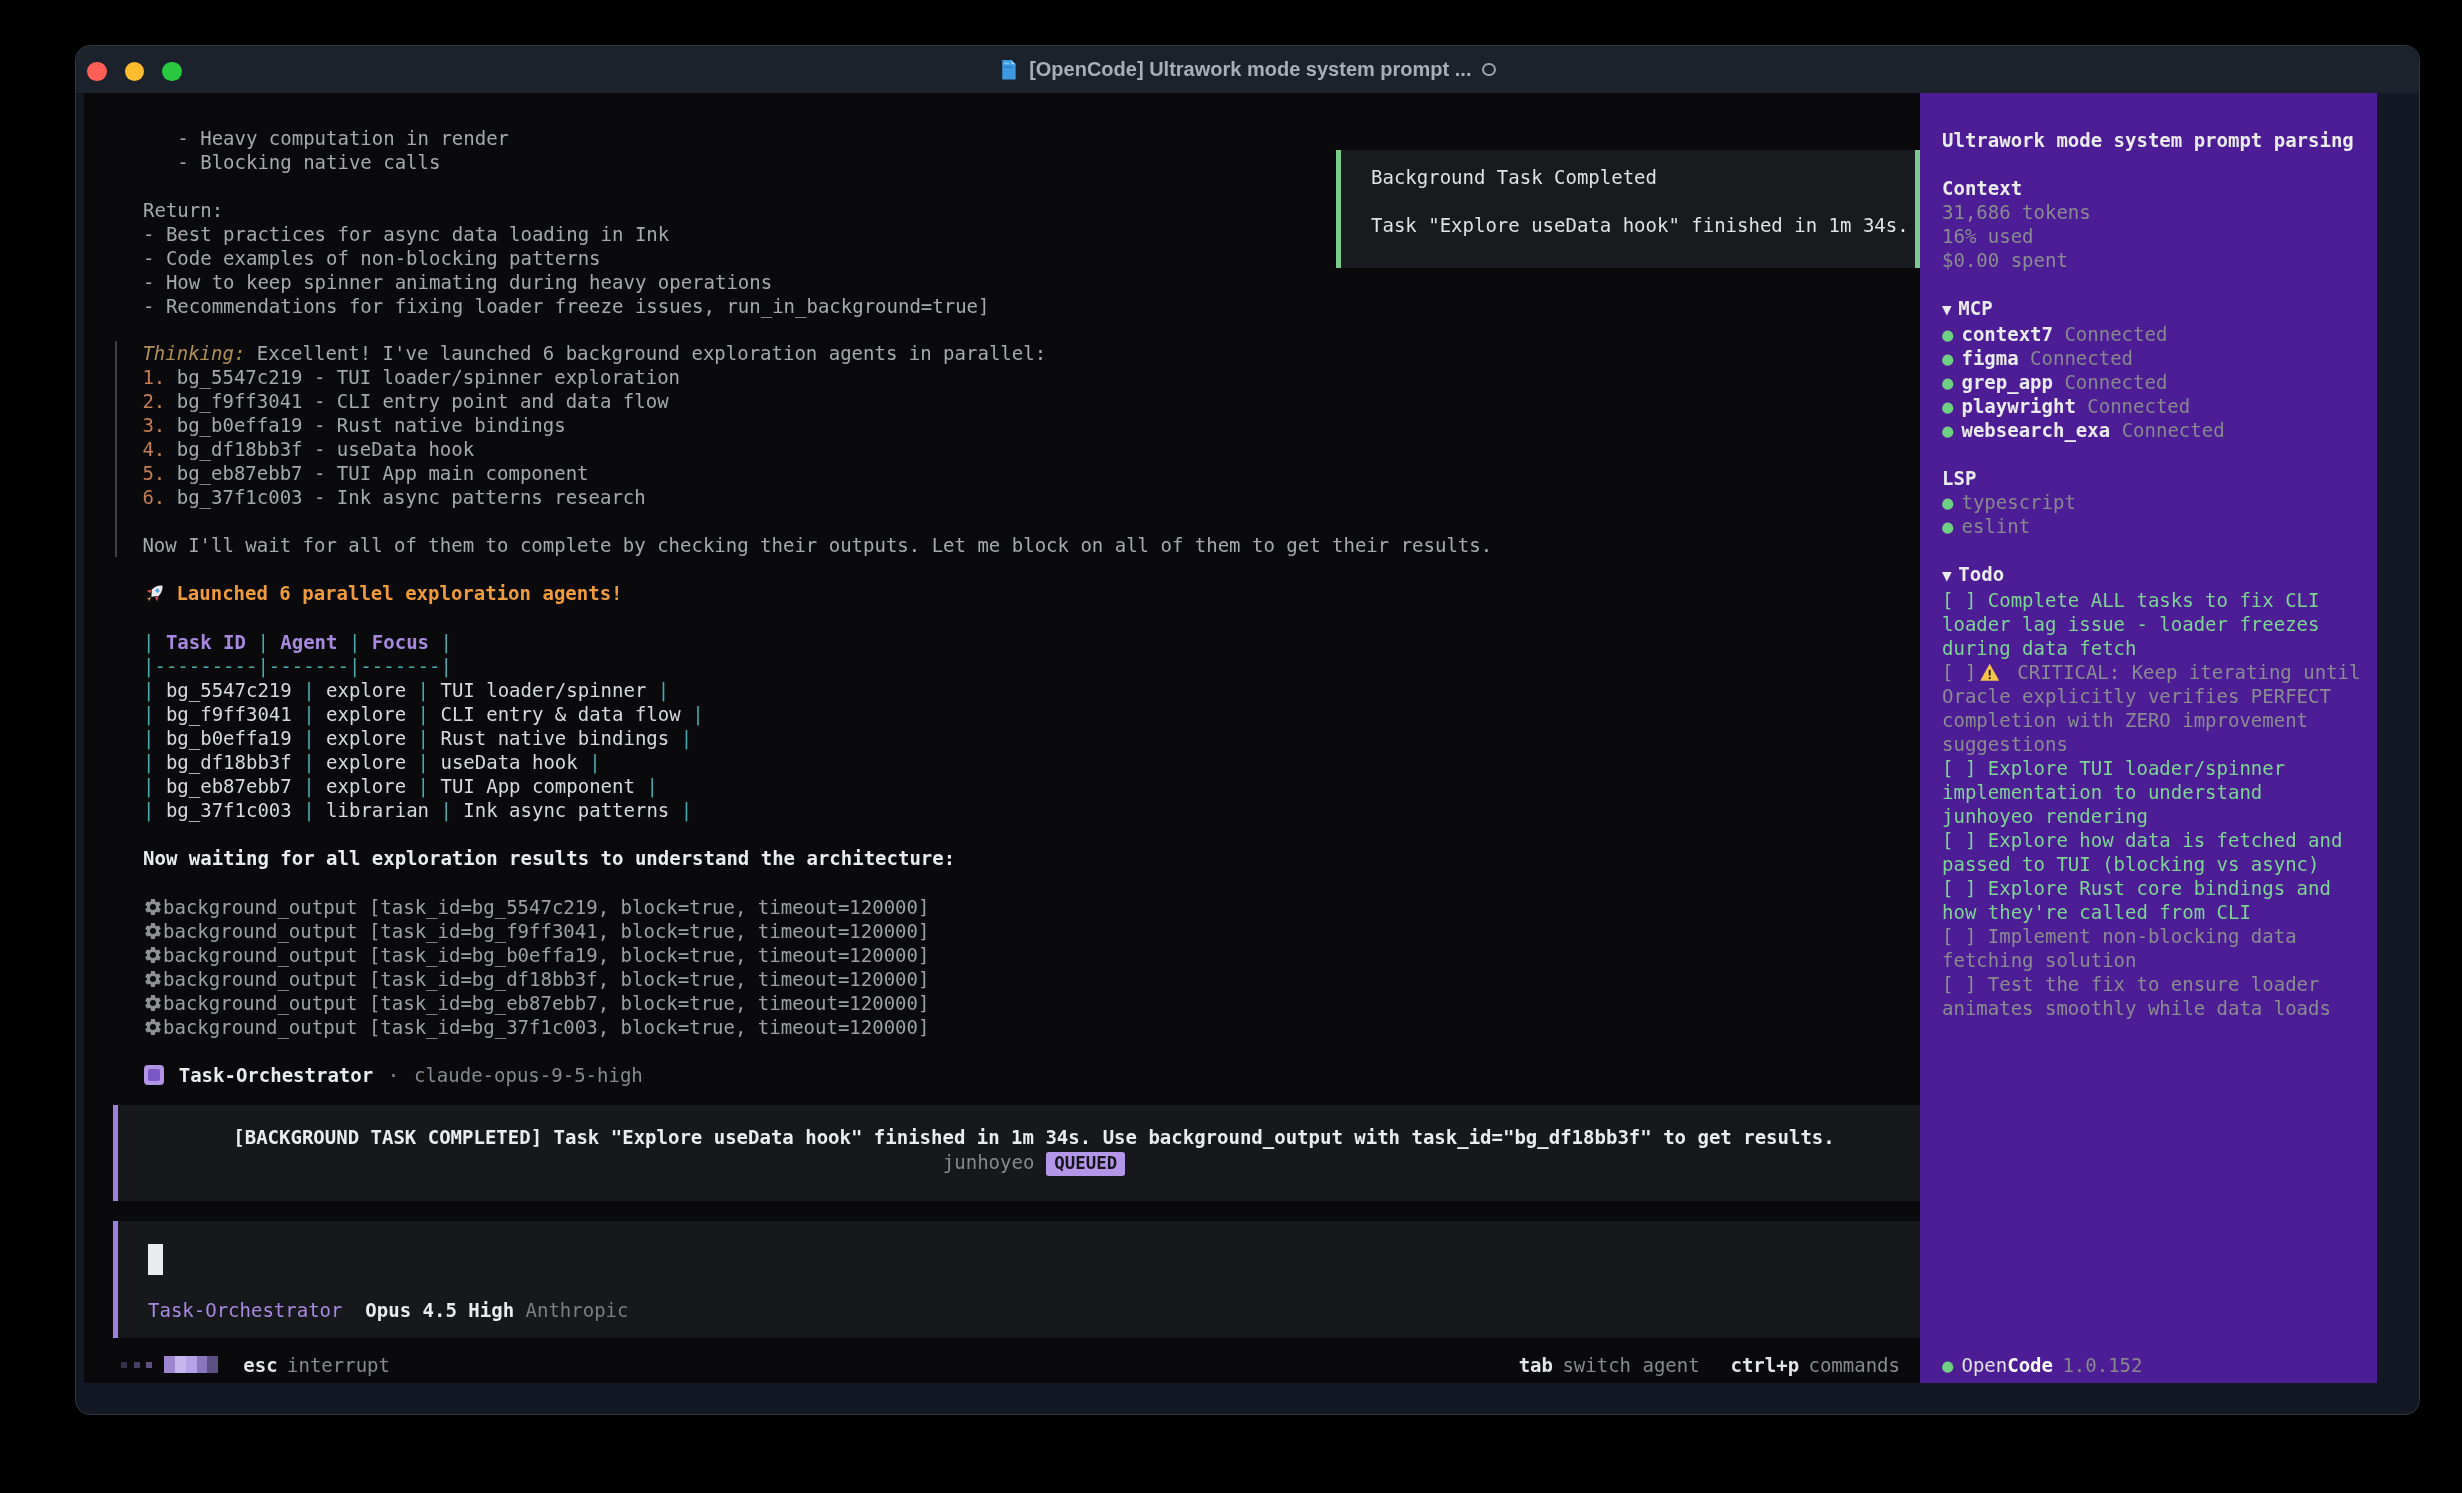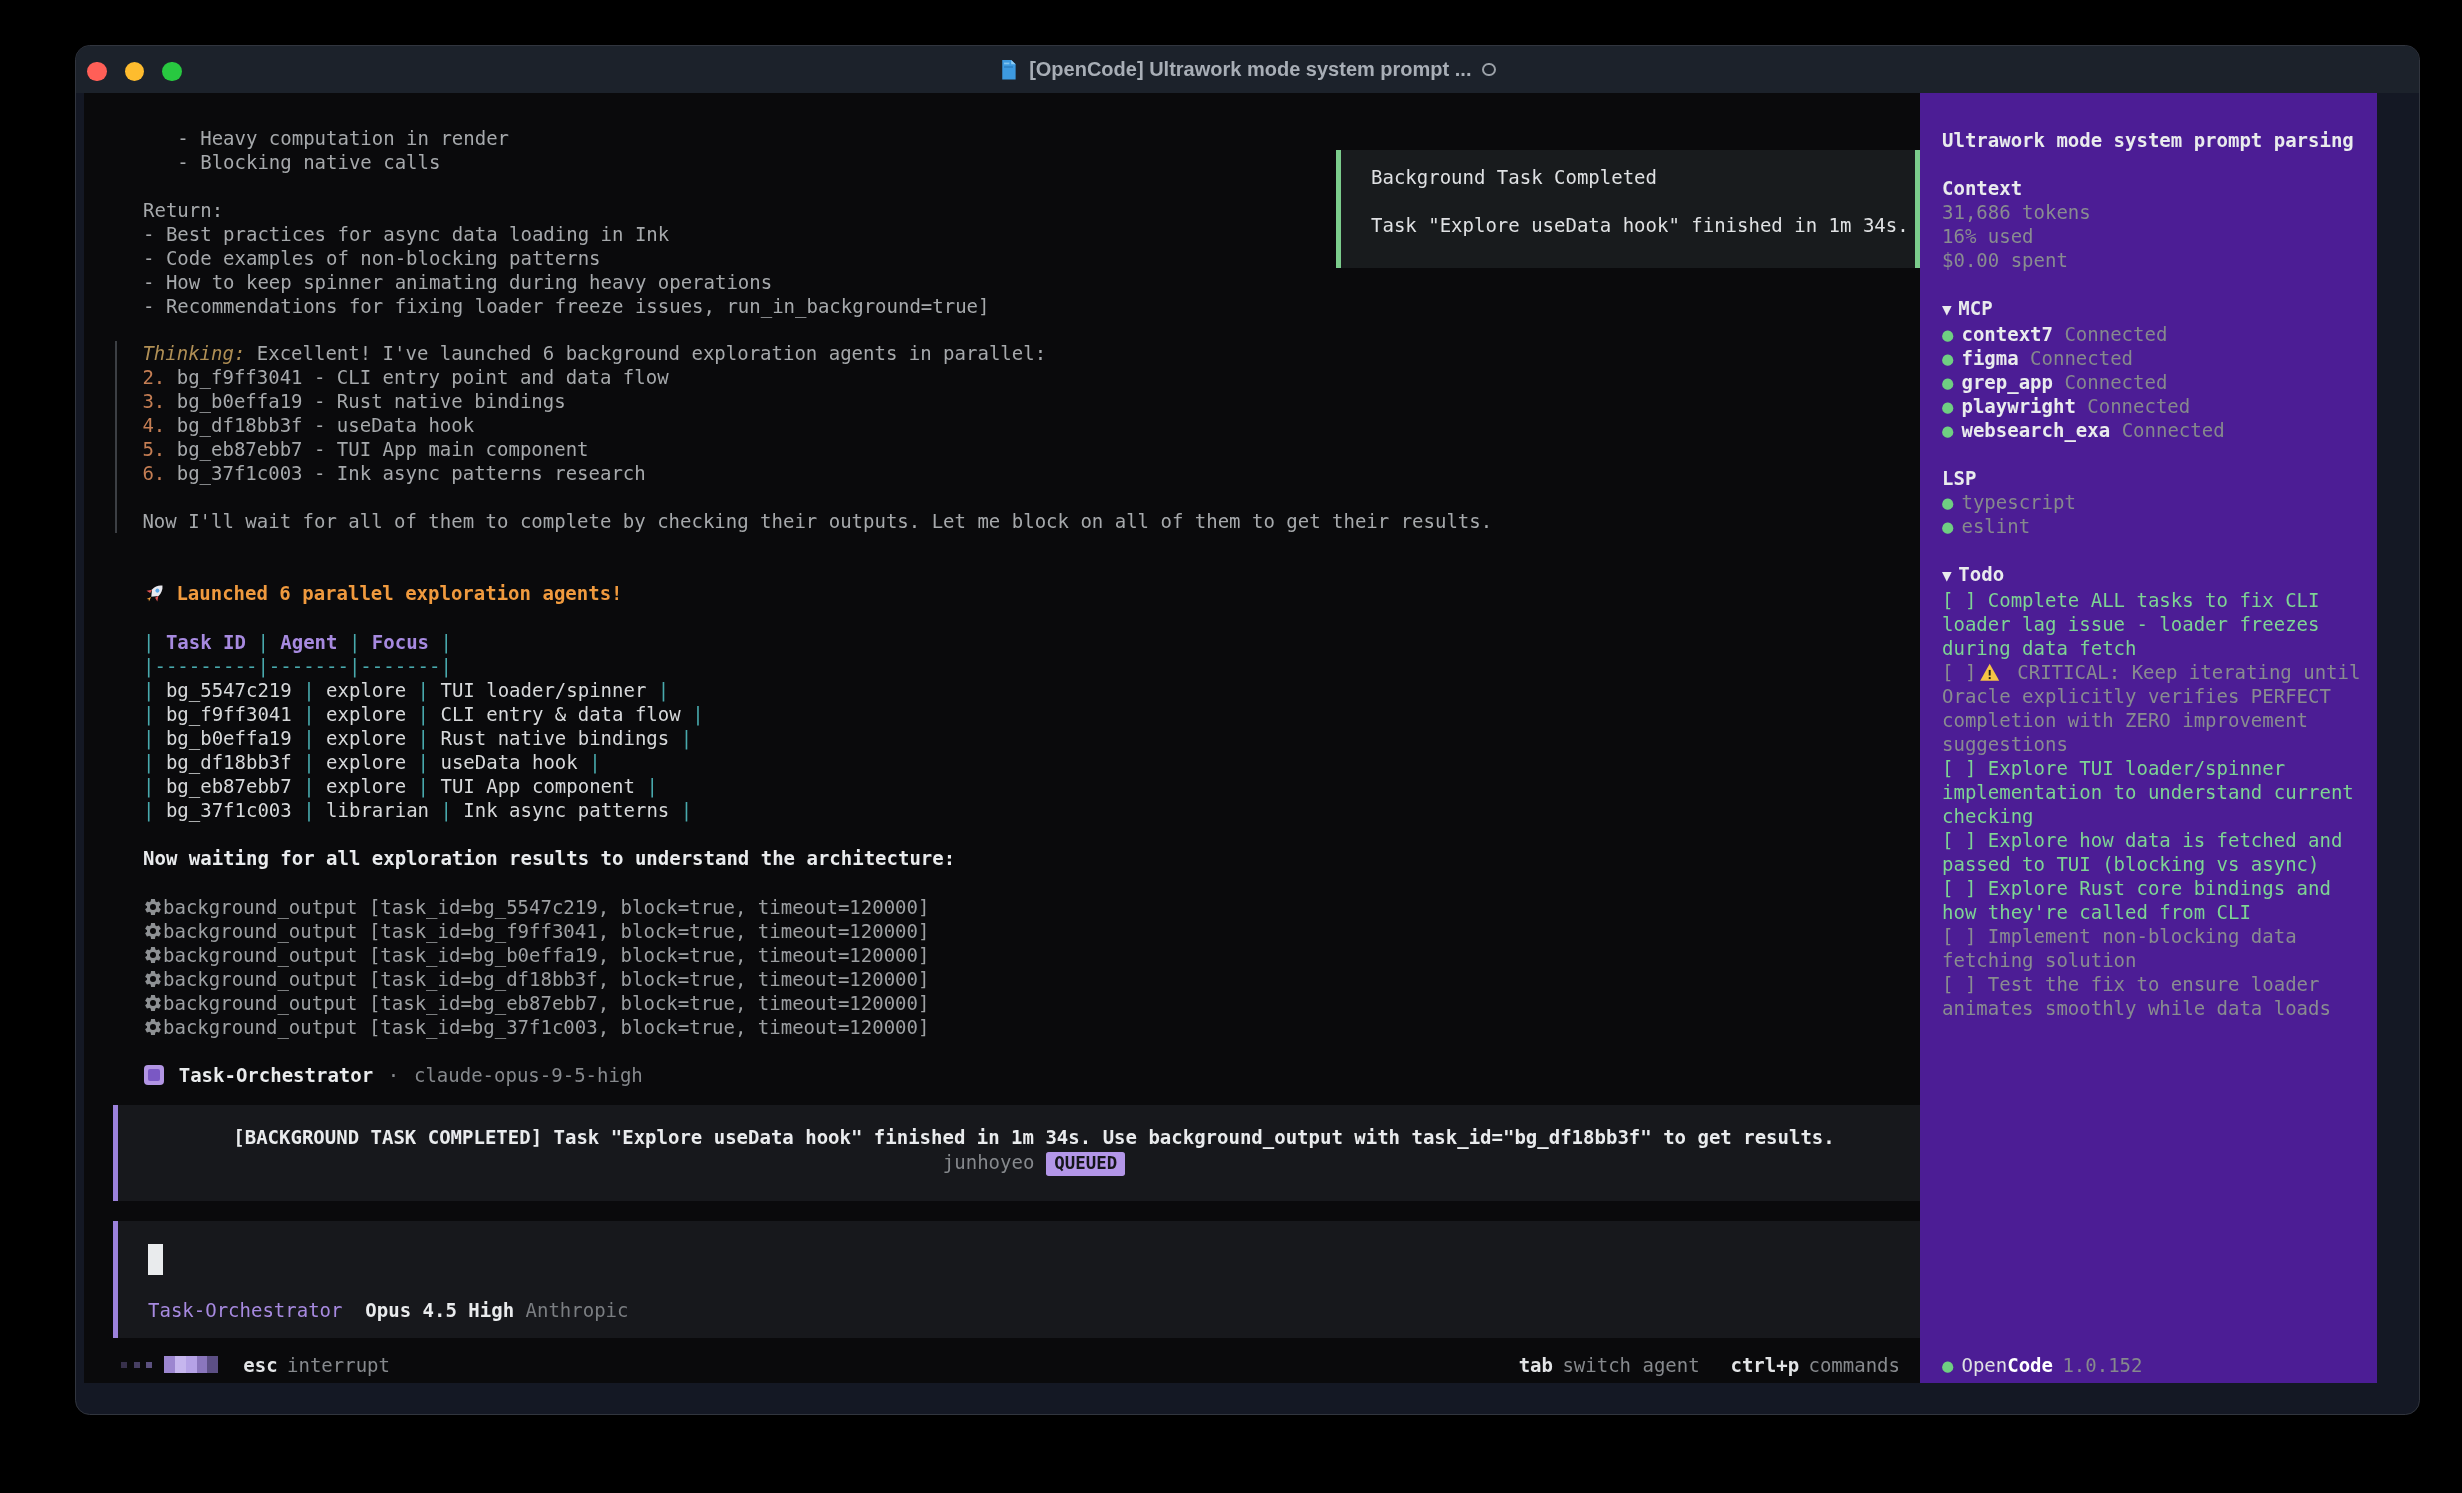--- a/index.html
+++ b/index.html
@@ -130,20 +130,21 @@
         <div class="tline dim">Return:</div>
         <div class="tline dim">- Best practices for async data loading in Ink</div>
         <div class="tline dim">- Code examples of non-blocking patterns</div>
         <div class="tline dim">- How to keep spinner animating during heavy operations</div>
         <div class="tline dim">- Recommendations for fixing loader freeze issues, run_in_background=true]</div>
       </div>
 
     <div class="abs" style="left:31px; top:248px;" id="blockB">
       <div class="tline dim"><span class="gold">Thinking:</span><span> Excellent! I've launched 6 background exploration agents in parallel:</span></div>
       <div id="think-items">
+          <div class="tline dim"><span class="salmon">1.</span><span> bg_5547c219 - TUI loader/spinner exploration</span></div>
           <div class="tline dim"><span class="salmon">2.</span><span> bg_f9ff3041 - CLI entry point and data flow</span></div>
           <div class="tline dim"><span class="salmon">3.</span><span> bg_b0effa19 - Rust native bindings</span></div>
           <div class="tline dim"><span class="salmon">4.</span><span> bg_df18bb3f - useData hook</span></div>
           <div class="tline dim"><span class="salmon">5.</span><span> bg_eb87ebb7 - TUI App main component</span></div>
           <div class="tline dim"><span class="salmon">6.</span><span> bg_37f1c003 - Ink async patterns research</span></div>
         </div>
       <div class="tline"> </div>
       <div class="tline dim">Now I'll wait for all of them to complete by checking their outputs. Let me block on all of them to get their results.</div>
     </div>
 
@@ -268,21 +269,21 @@
         </div>
       <div class="gap"></div>
       <div class="sb-head"><span class="tri">▼</span><span>Todo</span></div>
       <div id="todo-list">
           <div class="todo-item todo-green">[ ] Complete ALL tasks to fix CLI loader lag issue - loader freezes during data fetch</div>
           <div class="todo-item todo-dim">[ ]<svg width="21.4" height="19" viewBox="0 0 24 22">
               <path d="M12 1 23 20.5H1z" fill="#f6c445"></path>
               <rect x="10.9" y="8" width="2.2" height="6.5" fill="#23201a"></rect>
               <rect x="10.9" y="16.3" width="2.2" height="2.3" fill="#23201a"></rect>
             </svg> <span>CRITICAL: Keep iterating until Oracle explicitly verifies PERFECT completion with ZERO improvement suggestions</span></div>
-          <div class="todo-item todo-green">[ ] Explore TUI loader/spinner implementation to understand current checking</div>
+          <div class="todo-item todo-green">[ ] Explore TUI loader/spinner implementation to understand junhoyeo rendering</div>
           <div class="todo-item todo-green">[ ] Explore how data is fetched and passed to TUI (blocking vs async)</div>
           <div class="todo-item todo-green">[ ] Explore Rust core bindings and how they're called from CLI</div>
           <div class="todo-item todo-dim">[ ] Implement non-blocking data fetching solution</div>
           <div class="todo-item todo-dim">[ ] Test the fix to ensure loader animates smoothly while data loads</div>
         </div>
     </div>
     <div class="sb-footer">
       <span class="dot">●</span>
       <span class="brand-reg">Open</span>
         <span class="brand-bold">Code</span>

